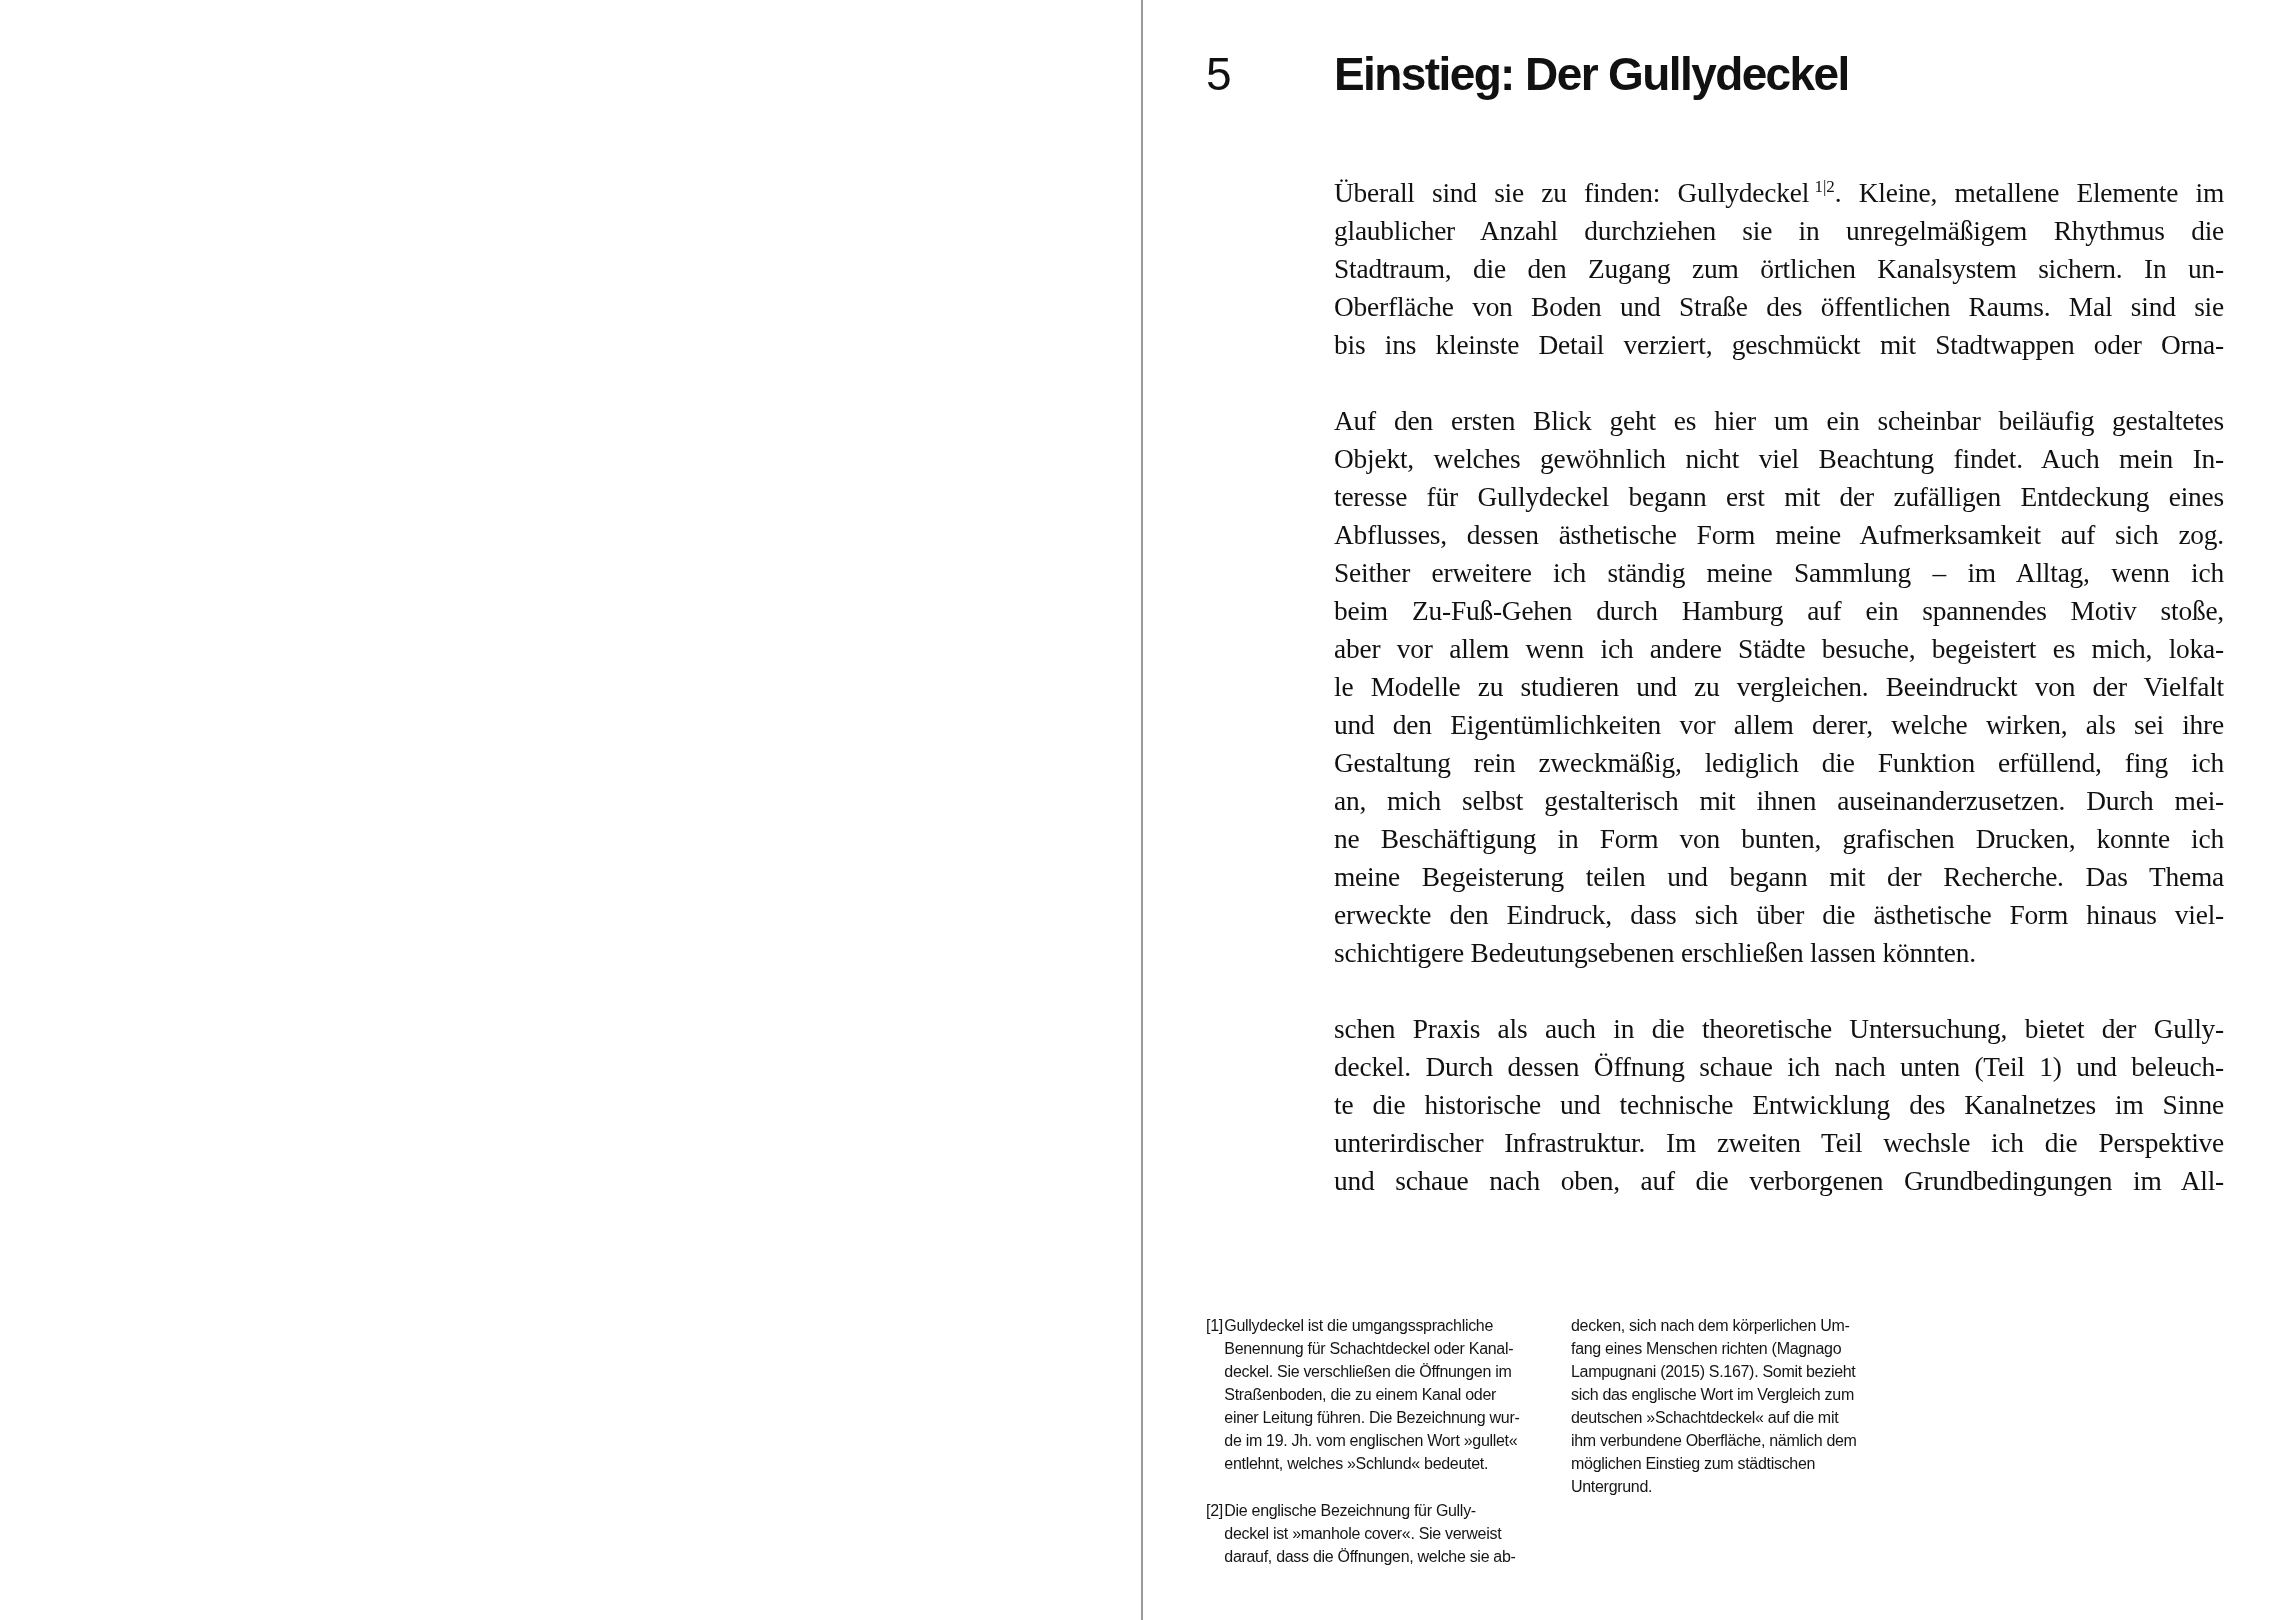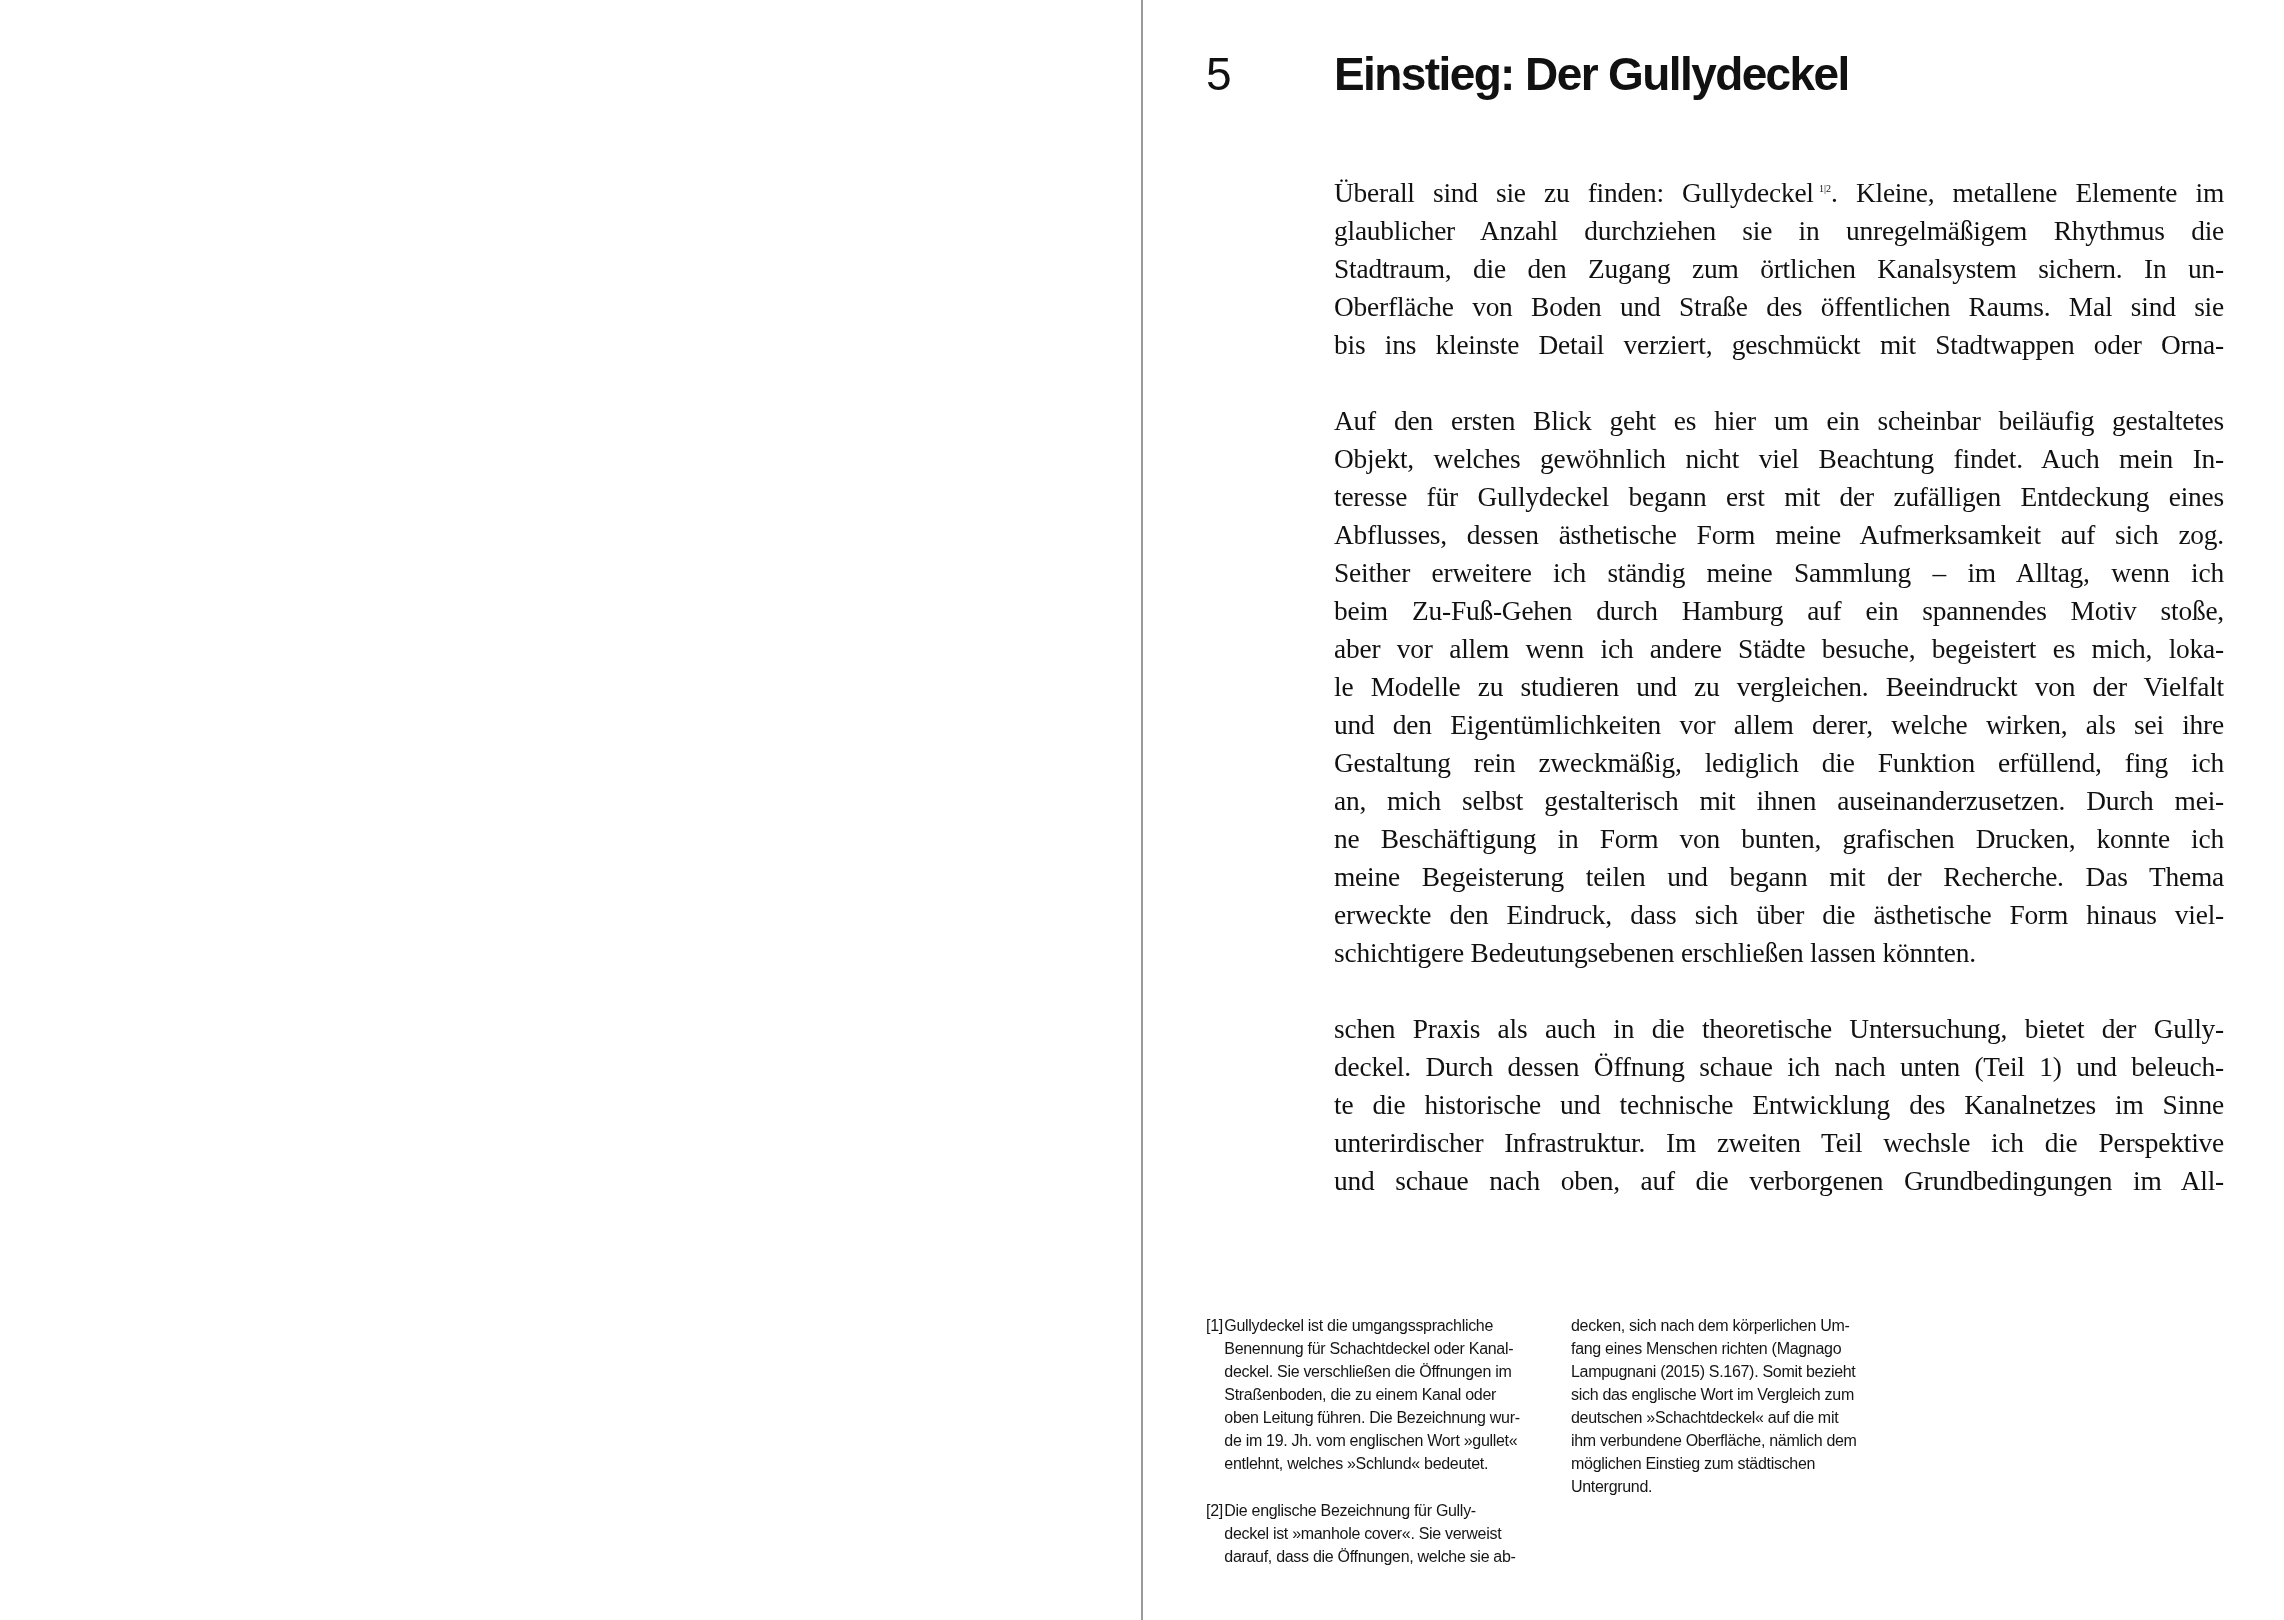--- a/index.html
+++ b/index.html
@@ -76,21 +76,21 @@
     .body-text .line {
       display: block;
       text-align: justify;
       text-align-last: justify;
       white-space: nowrap;
     }
     .body-text .line.last {
       text-align-last: left;
     }
     .body-text sup {
-      font-size: 10px;
+      font-size: 17px;
       line-height: 0;
       vertical-align: 10.5px;
       letter-spacing: 0;
     }
     .footnotes {
       position: absolute;
       top: 1314px;
       font-family: "Liberation Sans", sans-serif;
       font-size: 16px;
       line-height: 23px;
@@ -168,21 +168,21 @@
   </p>
 </div>
 
 <div class="footnotes footnotes-col-1">
   <div class="footnote">
     <span class="fn-marker">[1]</span>
     <span class="fn-line">Gullydeckel ist die umgangssprachliche</span>
     <span class="fn-line">Benennung für Schachtdeckel oder Kanal-</span>
     <span class="fn-line">deckel. Sie verschließen die Öffnungen im</span>
     <span class="fn-line">Straßenboden, die zu einem Kanal oder</span>
-    <span class="fn-line">oben Leitung führen. Die Bezeichnung wur-</span>
+    <span class="fn-line">einer Leitung führen. Die Bezeichnung wur-</span>
     <span class="fn-line">de im 19. Jh. vom englischen Wort »gullet«</span>
     <span class="fn-line">entlehnt, welches »Schlund« bedeutet.</span>
   </div>
   <div class="footnote">
     <span class="fn-marker">[2]</span>
     <span class="fn-line">Die englische Bezeichnung für Gully-</span>
     <span class="fn-line">deckel ist »manhole cover«. Sie verweist</span>
     <span class="fn-line">darauf, dass die Öffnungen, welche sie ab-</span>
   </div>
 </div>

